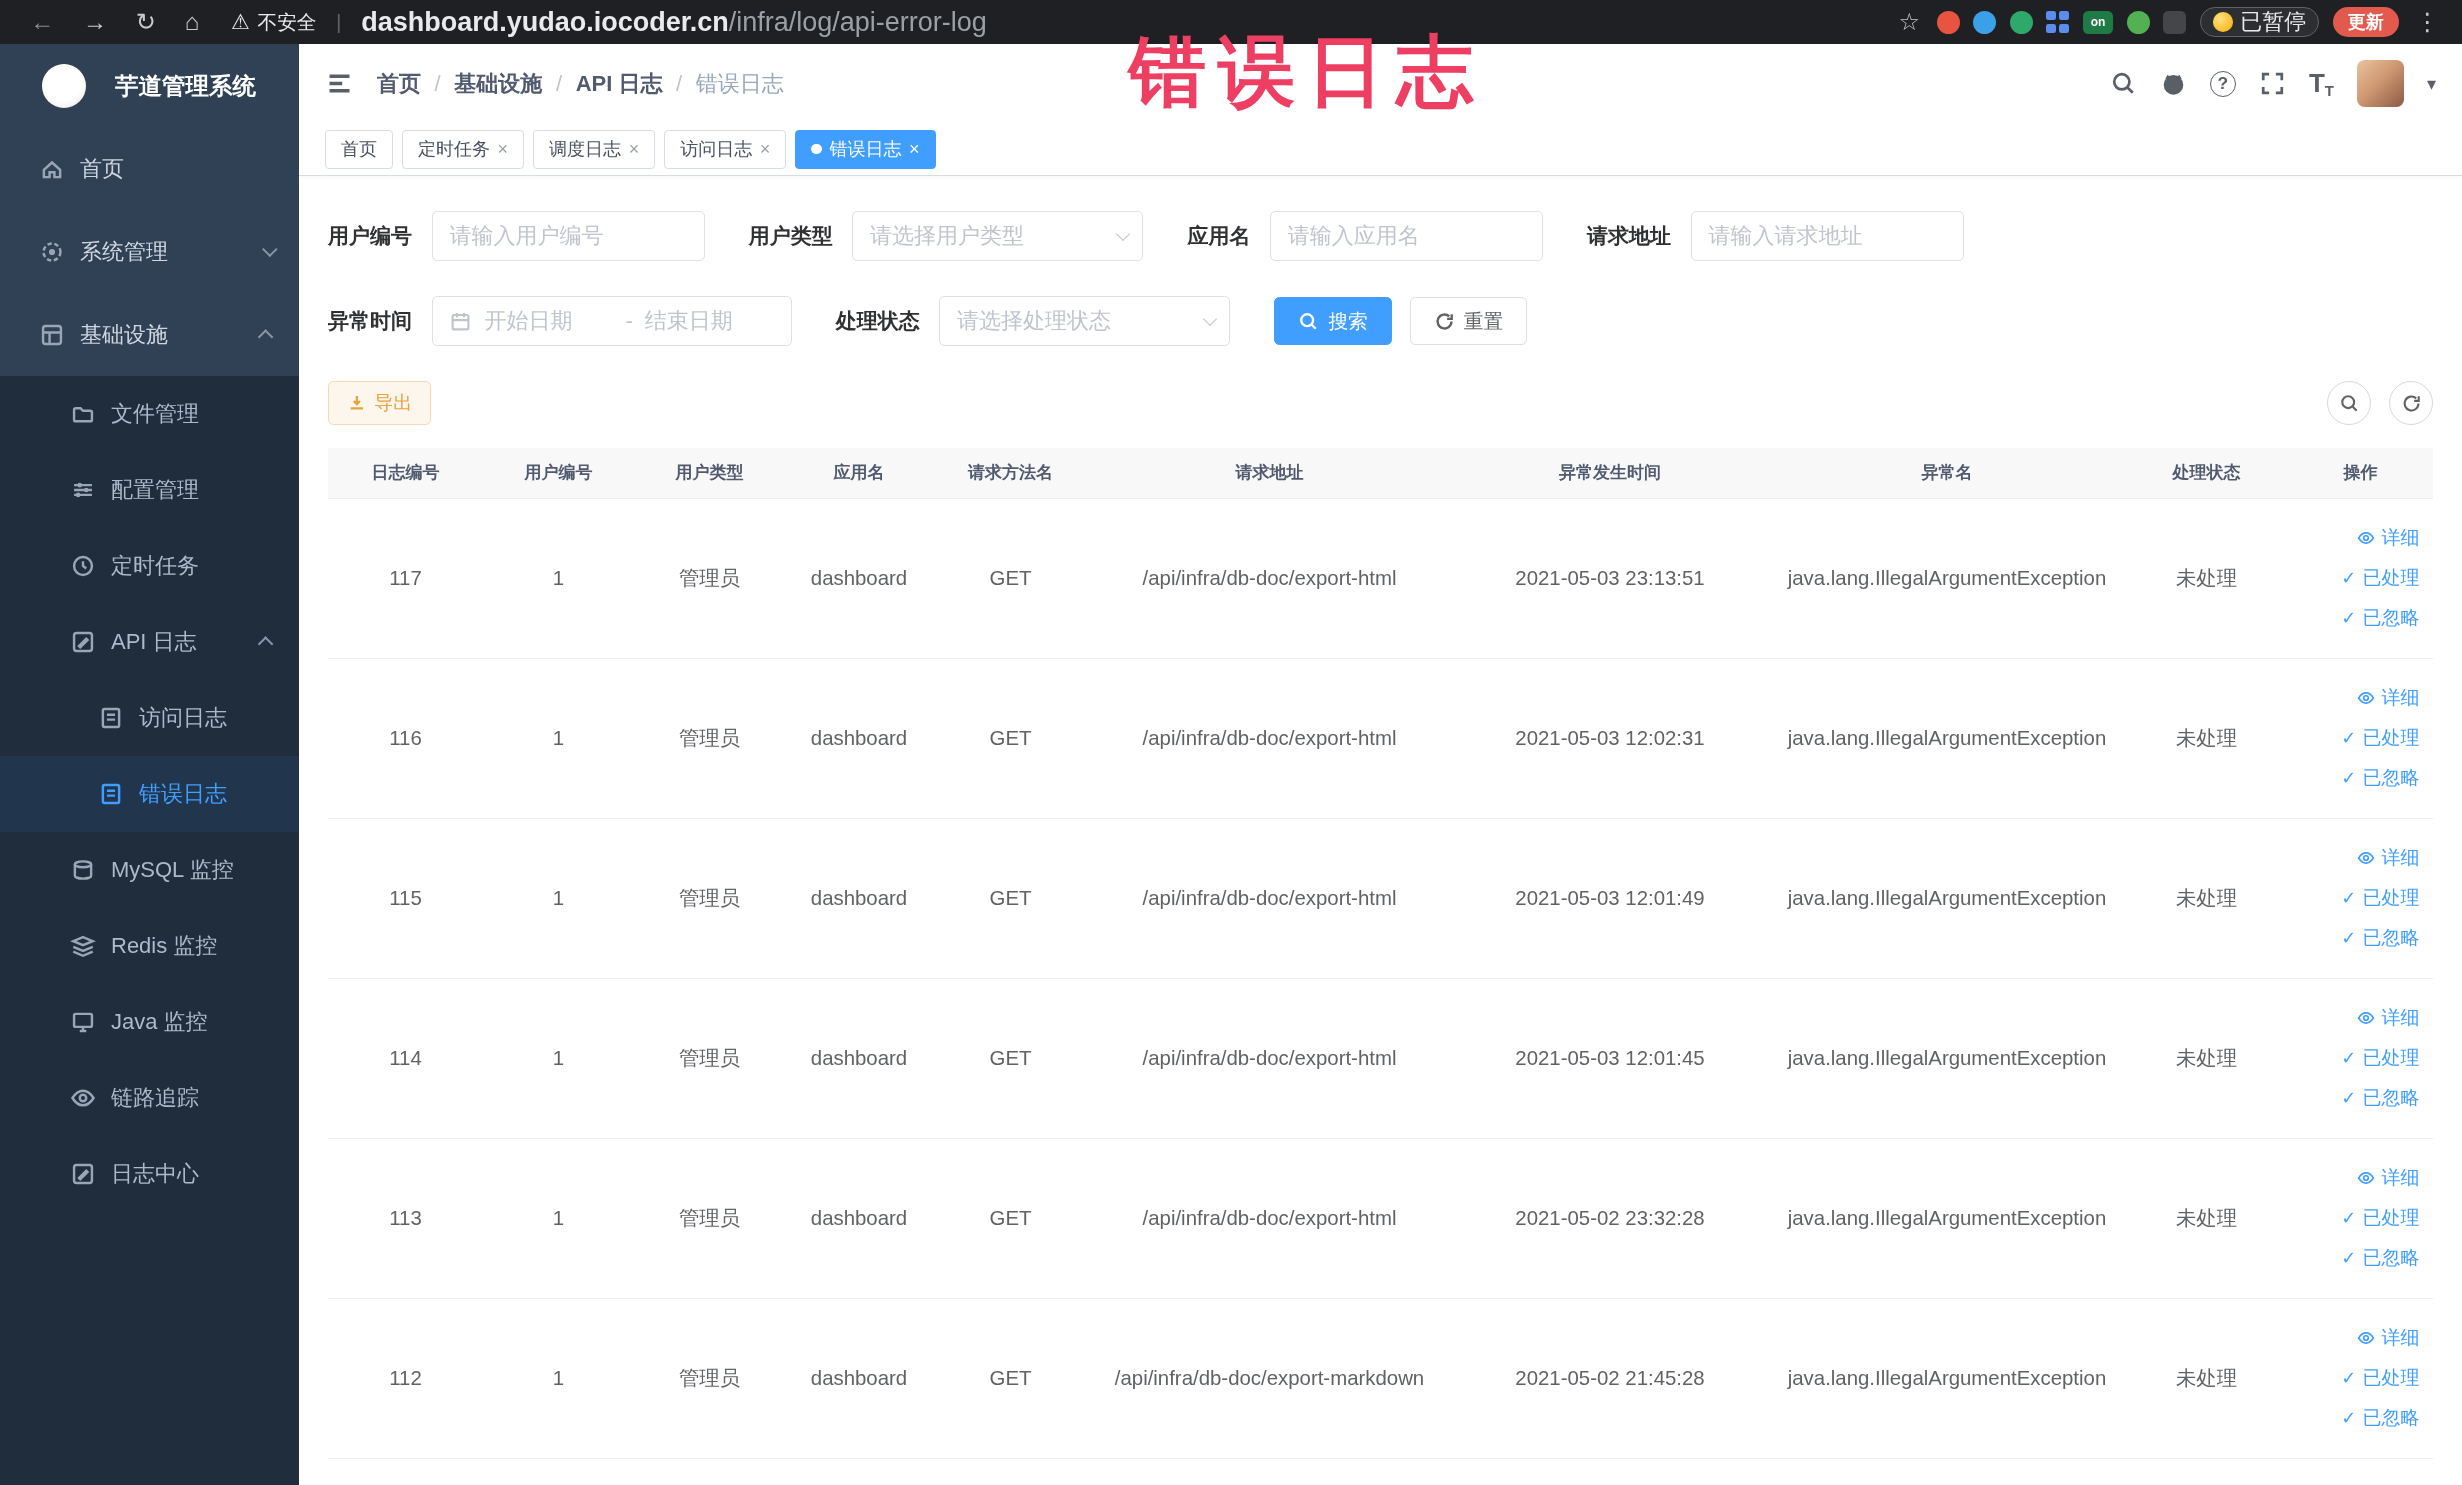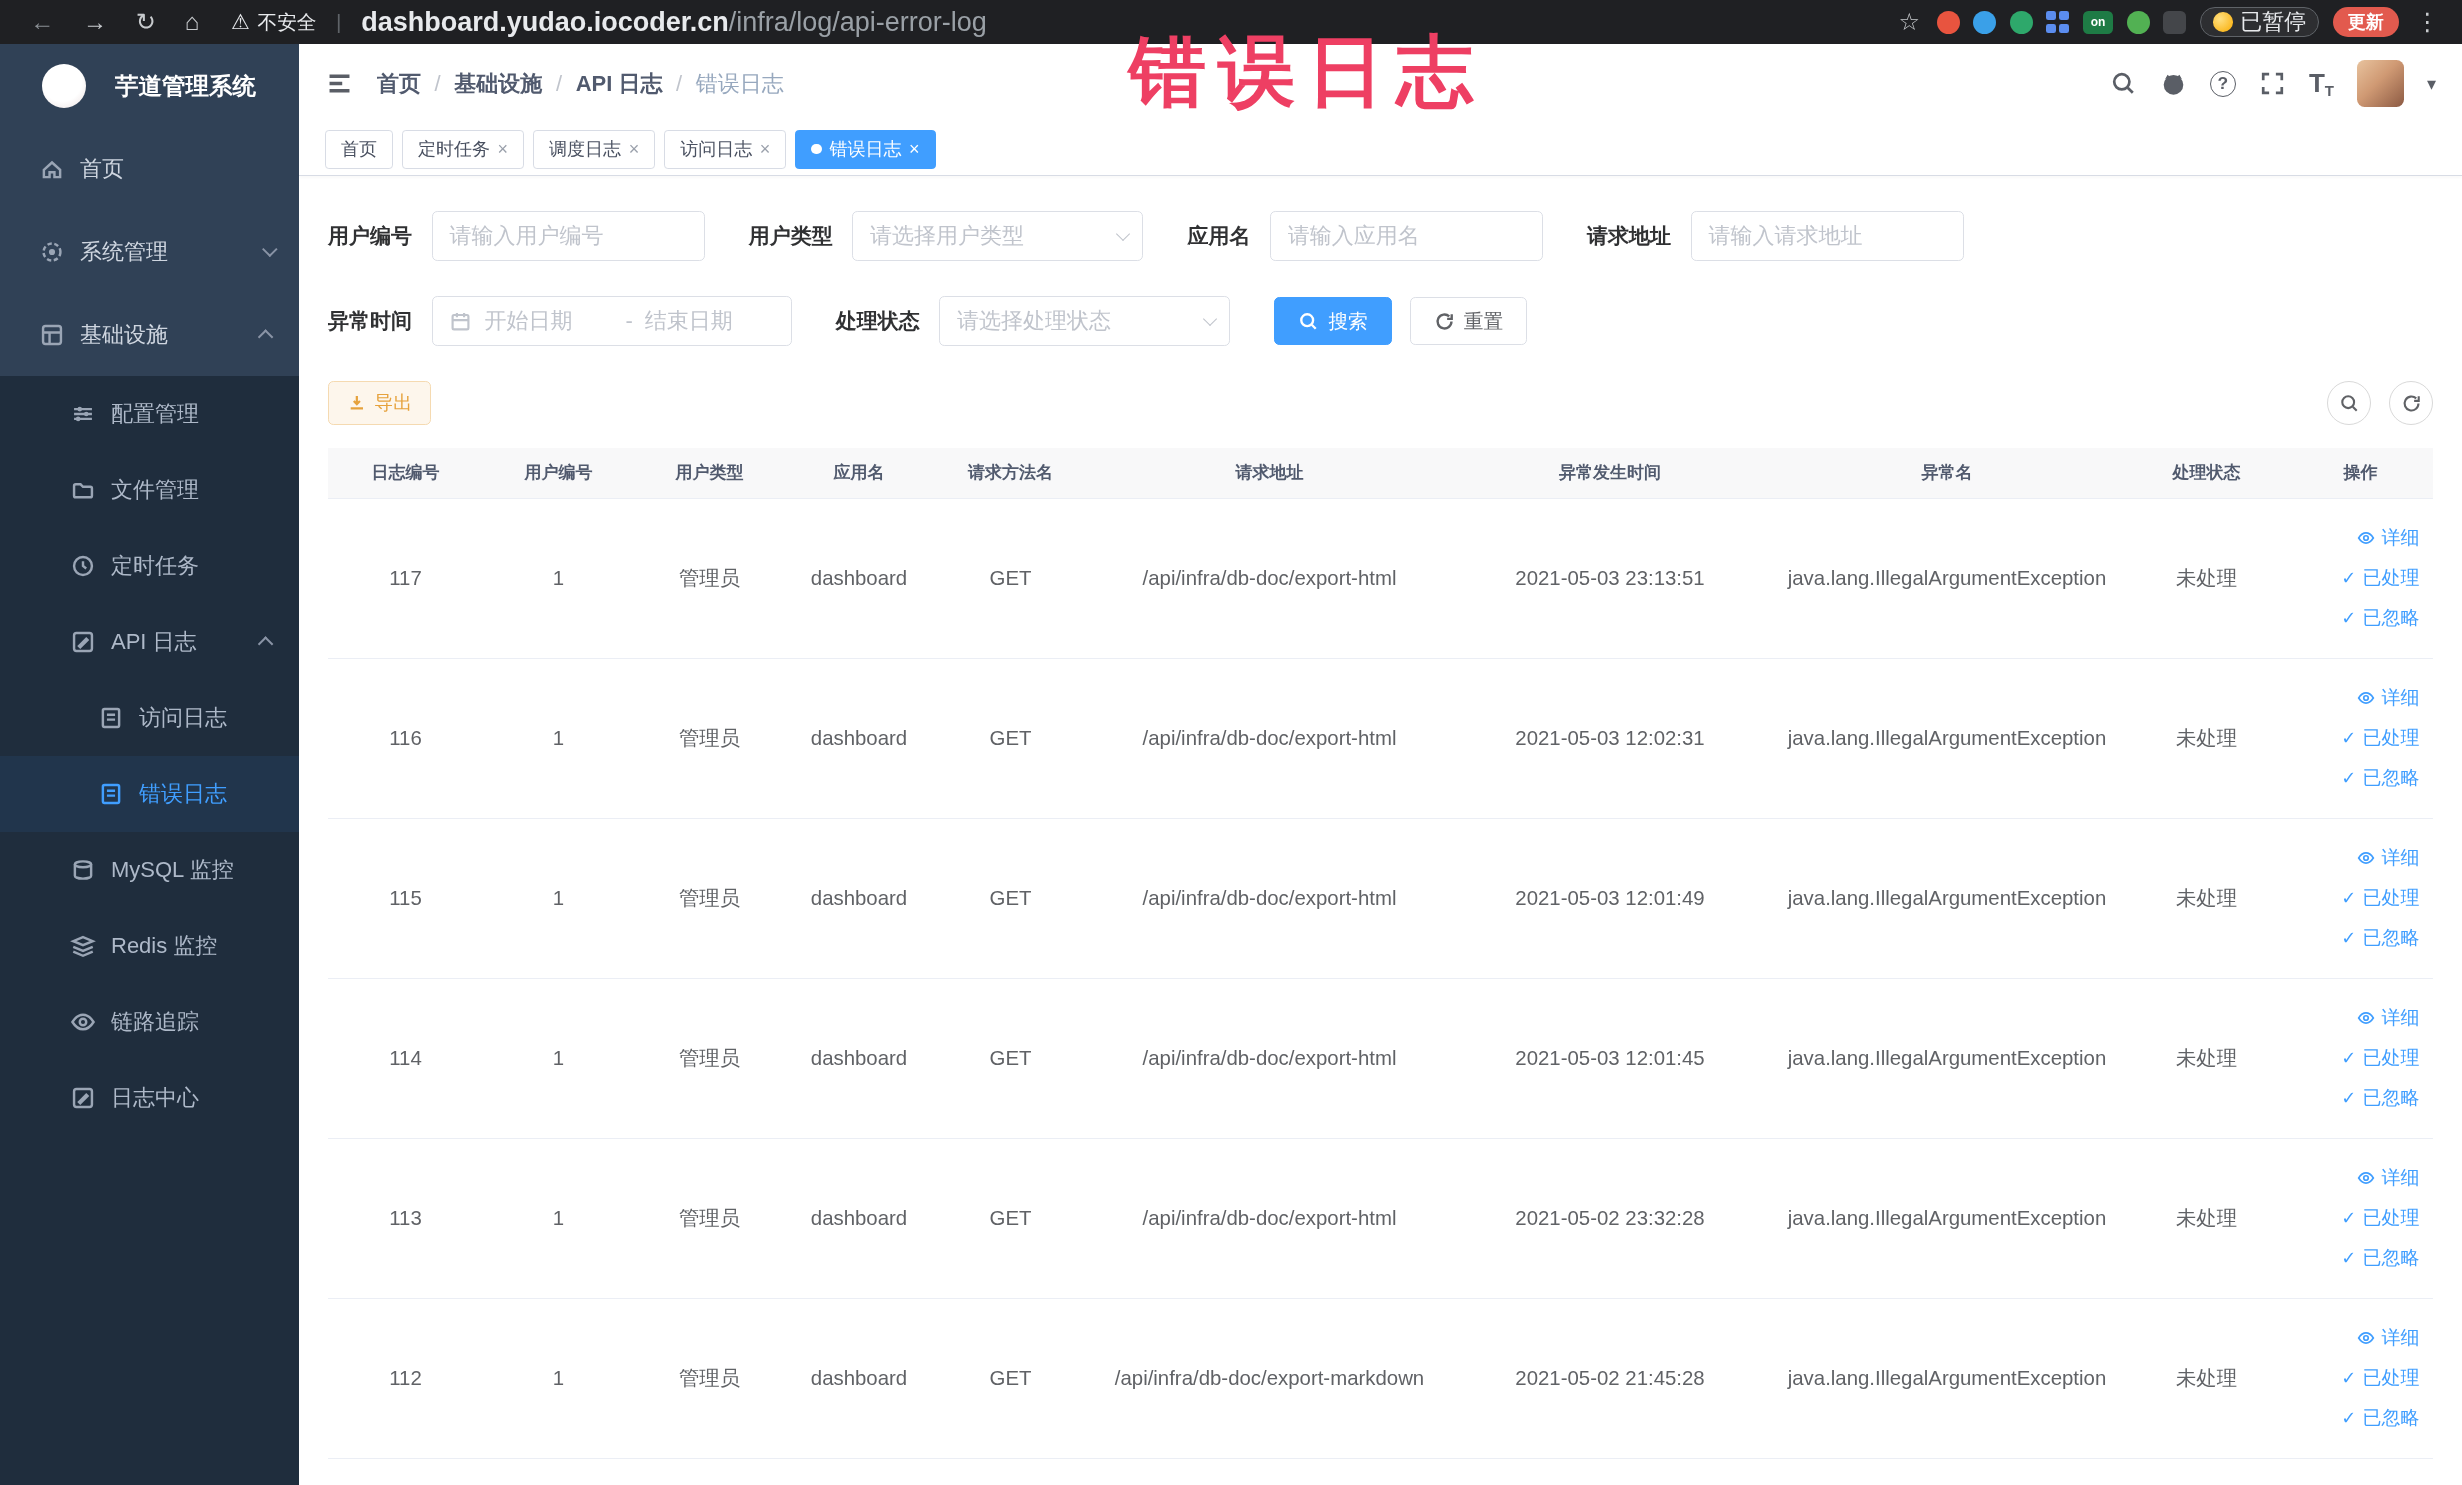--- a/index.html
+++ b/index.html
@@ -195,35 +195,35 @@
           <path d="M2.5 6.5h11M6.5 6.5v7"></path>
         </svg>
       <span>基础设施</span>
       <span class="chev up"></span>
     </div>
   </div>
 
   <div class="side-sub">
     <div class="menu-item l2">
       <svg class="micon" viewBox="0 0 16 16" fill="none" stroke="currentColor" stroke-width="1.5">
+          <path d="M2.5 5.5c0-.6.4-1 1-1h3L8 6h4.5c.6 0 1 .4 1 1v4.5c0 .6-.4 1-1 1h-9c-.6 0-1-.4-1-1z"></path>
+        </svg>
+      <span>文件管理</span>
+    </div>
+    <div class="menu-item l2">
+      <svg class="micon" viewBox="0 0 16 16" fill="none" stroke="currentColor" stroke-width="1.5">
           <path d="M2.5 5h11M2.5 8h11M2.5 11h11"></path>
           <circle cx="6" cy="5" r="1.4" fill="currentColor" stroke="none"></circle>
           <circle cx="10" cy="8" r="1.4" fill="currentColor" stroke="none"></circle>
           <circle cx="5" cy="11" r="1.4" fill="currentColor" stroke="none"></circle>
         </svg>
       <span>配置管理</span>
     </div>
     <div class="menu-item l2">
       <svg class="micon" viewBox="0 0 16 16" fill="none" stroke="currentColor" stroke-width="1.5">
-          <path d="M2.5 5.5c0-.6.4-1 1-1h3L8 6h4.5c.6 0 1 .4 1 1v4.5c0 .6-.4 1-1 1h-9c-.6 0-1-.4-1-1z"></path>
-        </svg>
-      <span>文件管理</span>
-    </div>
-    <div class="menu-item l2">
-      <svg class="micon" viewBox="0 0 16 16" fill="none" stroke="currentColor" stroke-width="1.5">
           <circle cx="8" cy="8" r="5.5"></circle>
           <path d="M8 5v3l2 1.5"></path>
         </svg>
       <span>定时任务</span>
     </div>
     <div class="menu-item l2">
       <svg class="micon" viewBox="0 0 16 16" fill="none" stroke="currentColor" stroke-width="1.5">
           <rect x="2.5" y="2.5" width="11" height="11" rx="1.5"></rect>
           <path d="M5.5 10.5 10 6l.8.8-4.5 4.5z"></path>
         </svg>
@@ -250,20 +250,27 @@
           <path d="M3 4.5v7c0 1 2.2 1.8 5 1.8s5-.8 5-1.8v-7"></path>
         </svg>
       <span>MySQL 监控</span>
     </div>
     <div class="menu-item l2">
       <svg class="micon" viewBox="0 0 16 16" fill="none" stroke="currentColor" stroke-width="1.5">
           <path d="M8 2.5 14 5 8 7.5 2 5z"></path>
           <path d="M2 8.5 8 11l6-2.5M2 11.5 8 14l6-2.5"></path>
         </svg>
       <span>Redis 监控</span>
+    </div>
+    <div class="menu-item l2">
+      <svg class="micon" viewBox="0 0 16 16" fill="none" stroke="currentColor" stroke-width="1.5">
+          <rect x="2.5" y="3" width="11" height="8" rx="1"></rect>
+          <path d="M6 13.5h4M8 11v2.5"></path>
+        </svg>
+      <span>Java 监控</span>
     </div>
     <div class="menu-item l2">
       <svg class="micon" viewBox="0 0 16 16" fill="none" stroke="currentColor" stroke-width="1.5">
           <path d="M1.5 8C3.5 4.8 6 3.5 8 3.5S12.5 4.8 14.5 8C12.5 11.2 10 12.5 8 12.5S3.5 11.2 1.5 8z"></path>
           <circle cx="8" cy="8" r="2"></circle>
         </svg>
       <span>链路追踪</span>
     </div>
     <div class="menu-item l2">
       <svg class="micon" viewBox="0 0 16 16" fill="none" stroke="currentColor" stroke-width="1.5">

